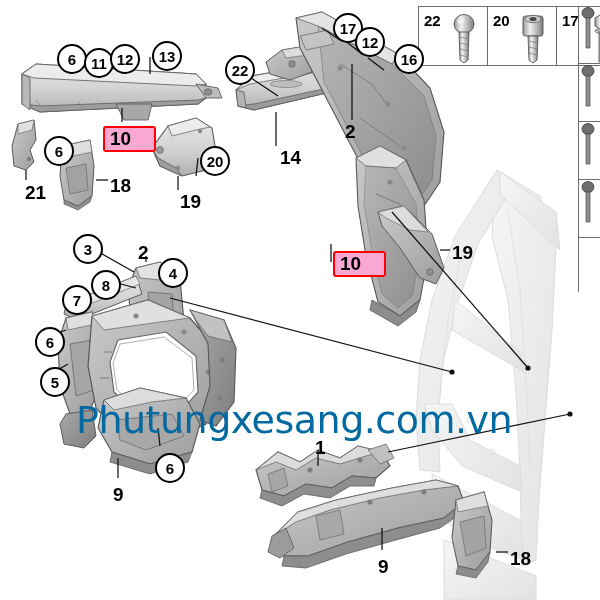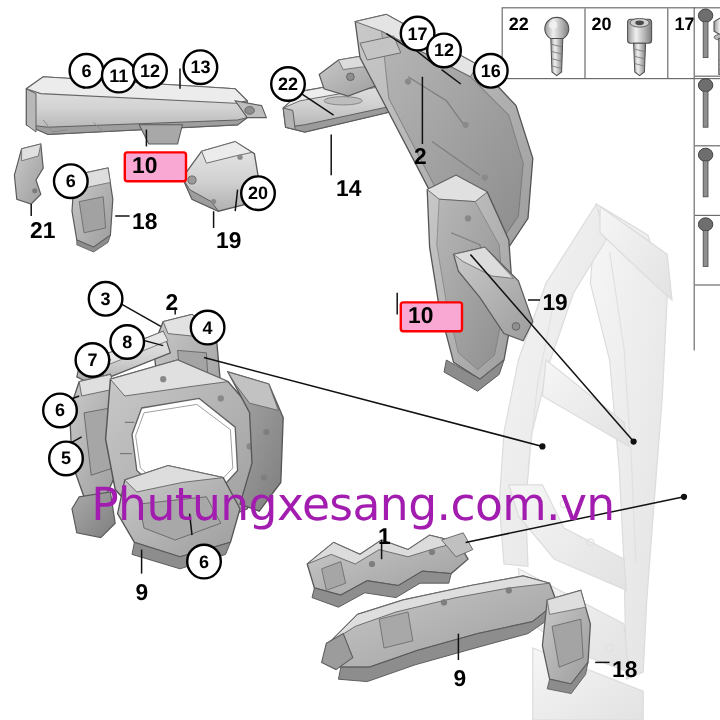--- a/index.html
+++ b/index.html
@@ -83,21 +83,21 @@
     box-sizing:border-box;
   }
   #legendstrip .srow:last-child{border-bottom:none;}
 
   
   #wm{
     position:absolute;
     left:76px;top:398px;
     font-size:38px;
     font-family:"DejaVu Sans", sans-serif;
-    color:#a21caf;
+    color:#0369a1;
     letter-spacing:-0.5px;
     white-space:nowrap;
     user-select:none;
   }
 </style>
 </head>
 <body>
 
 <div id="stage">
 

